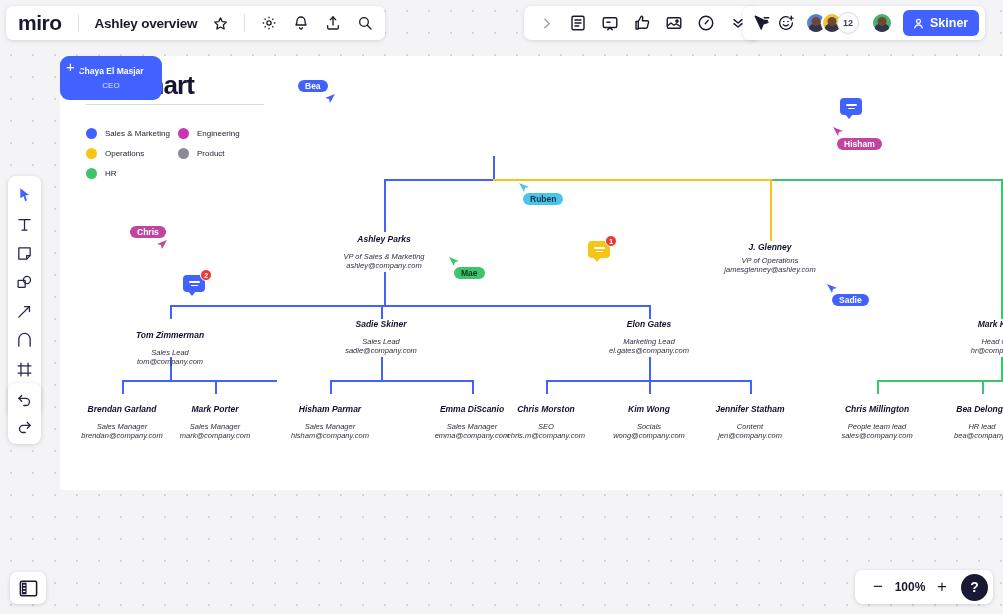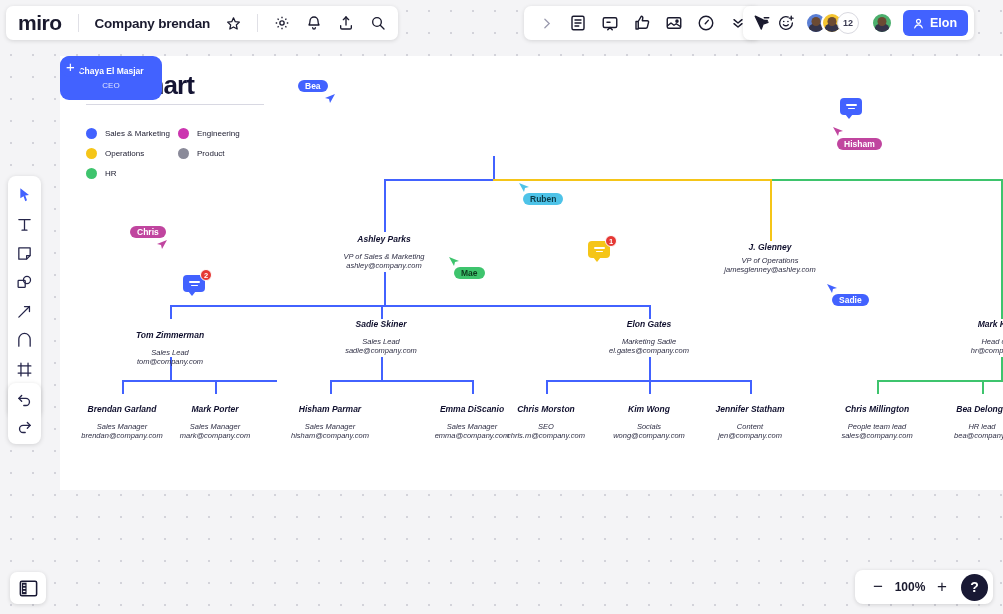--- a/index.html
+++ b/index.html
@@ -252,21 +252,21 @@
       <div class="n-role">Sales Lead</div>
       <div class="n-mail">tom@company.com</div>
     </div>
     <div class="node" style="left:256px;top:263px;width:130px">
       <div class="n-name">Sadie Skiner</div>
       <div class="n-role">Sales Lead</div>
       <div class="n-mail">sadie@company.com</div>
     </div>
     <div class="node" style="left:524px;top:263px;width:130px">
       <div class="n-name">Elon Gates</div>
-      <div class="n-role">Marketing Sadie</div>
+      <div class="n-role">Marketing Lead</div>
       <div class="n-mail">el.gates@company.com</div>
     </div>
     <div class="node" style="left:876px;top:263px;width:130px">
       <div class="n-name">Mark Knopf</div>
       <div class="n-role">Head of HR</div>
       <div class="n-mail">hr@company.com</div>
     </div>
 
     <div class="node" style="left:2px;top:348px;width:120px">
       <div class="n-name">Brendan Garland</div>
@@ -377,21 +377,21 @@
       <span class="bline" style="background:#fff;width:7px"></span>
     </div>
   </div>
 </div>
 
 <div class="topbar">
 
   <div class="bar-group" id="brand-group">
     <span class="miro-logo">miro</span>
     <span class="vdiv"></span>
-    <span class="doc-title">Company brendan</span>
+    <span class="doc-title">Ashley overview</span>
     <span class="ic">
       <svg width="15" height="15" viewBox="0 0 24 24" fill="none" stroke="#1a1a2e" stroke-width="2" stroke-linejoin="round">
           <polygon points="12,3 14.8,9.1 21.4,9.8 16.5,14.3 17.9,20.8 12,17.5 6.1,20.8 7.5,14.3 2.6,9.8 9.2,9.1"></polygon>
         </svg>
     </span>
     <span class="vdiv"></span>
     <span class="ic">
       <svg width="16" height="16" viewBox="0 0 24 24" fill="none" stroke="#1a1a2e" stroke-width="2">
           <circle cx="12" cy="12" r="3.2"></circle>
           <path d="M12 2.6v2.2M12 19.2v2.2M21.4 12h-2.2M4.8 12H2.6M18.6 5.4l-1.6 1.6M7 17l-1.6 1.6M18.6 18.6 17 17M7 7 5.4 5.4"></path>
@@ -484,21 +484,21 @@
       <span class="av av-blue av-face"></span>
       <span class="av av-yellow av-face"></span>
       <span class="av av-count">12</span>
     </span>
     <span class="av av-green av-face"></span>
     <span class="share-btn">
       <svg width="13" height="13" viewBox="0 0 24 24" fill="none" stroke="#fff" stroke-width="2.2" stroke-linecap="round">
           <circle cx="12" cy="8" r="3.6"></circle>
           <path d="M5 20c1.2-3.8 4-5.6 7-5.6s5.8 1.8 7 5.6"></path>
         </svg>
-      <span>Elon</span>
+      <span>Skiner</span>
     </span>
   </div>
 </div>
 
 <div id="left-toolbar">
   <span class="tool">
     <svg width="16" height="16" viewBox="0 0 24 24">
         <path d="M5 2l13 10-5.6.8L15 20l-2.6 1.2-2.6-7.2L5 17z" fill="#4262ff"></path>
       </svg>
   </span>

